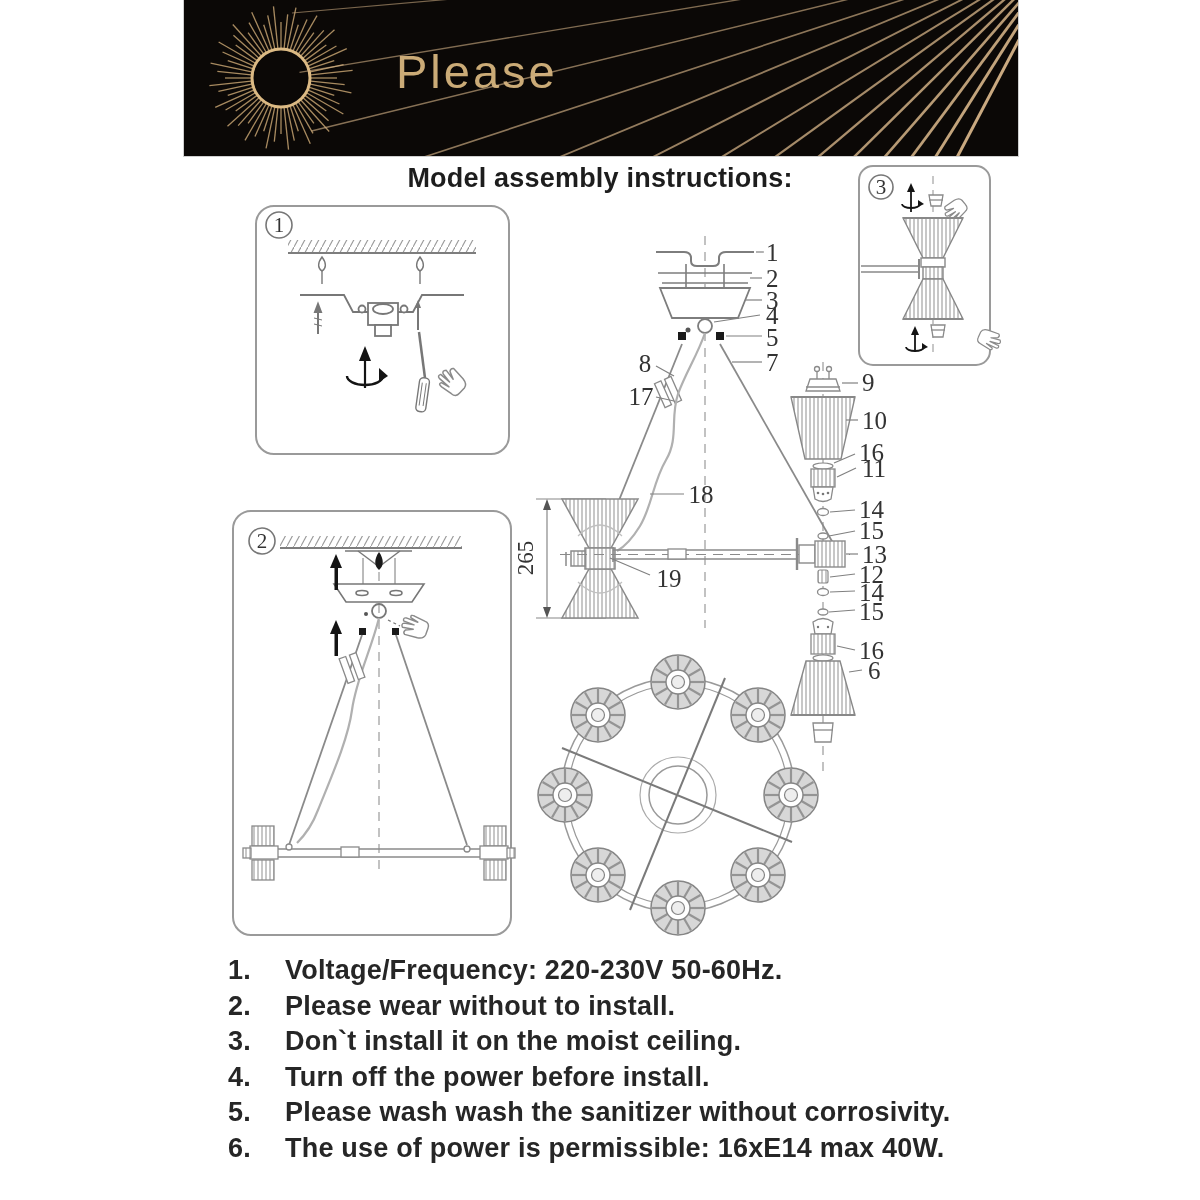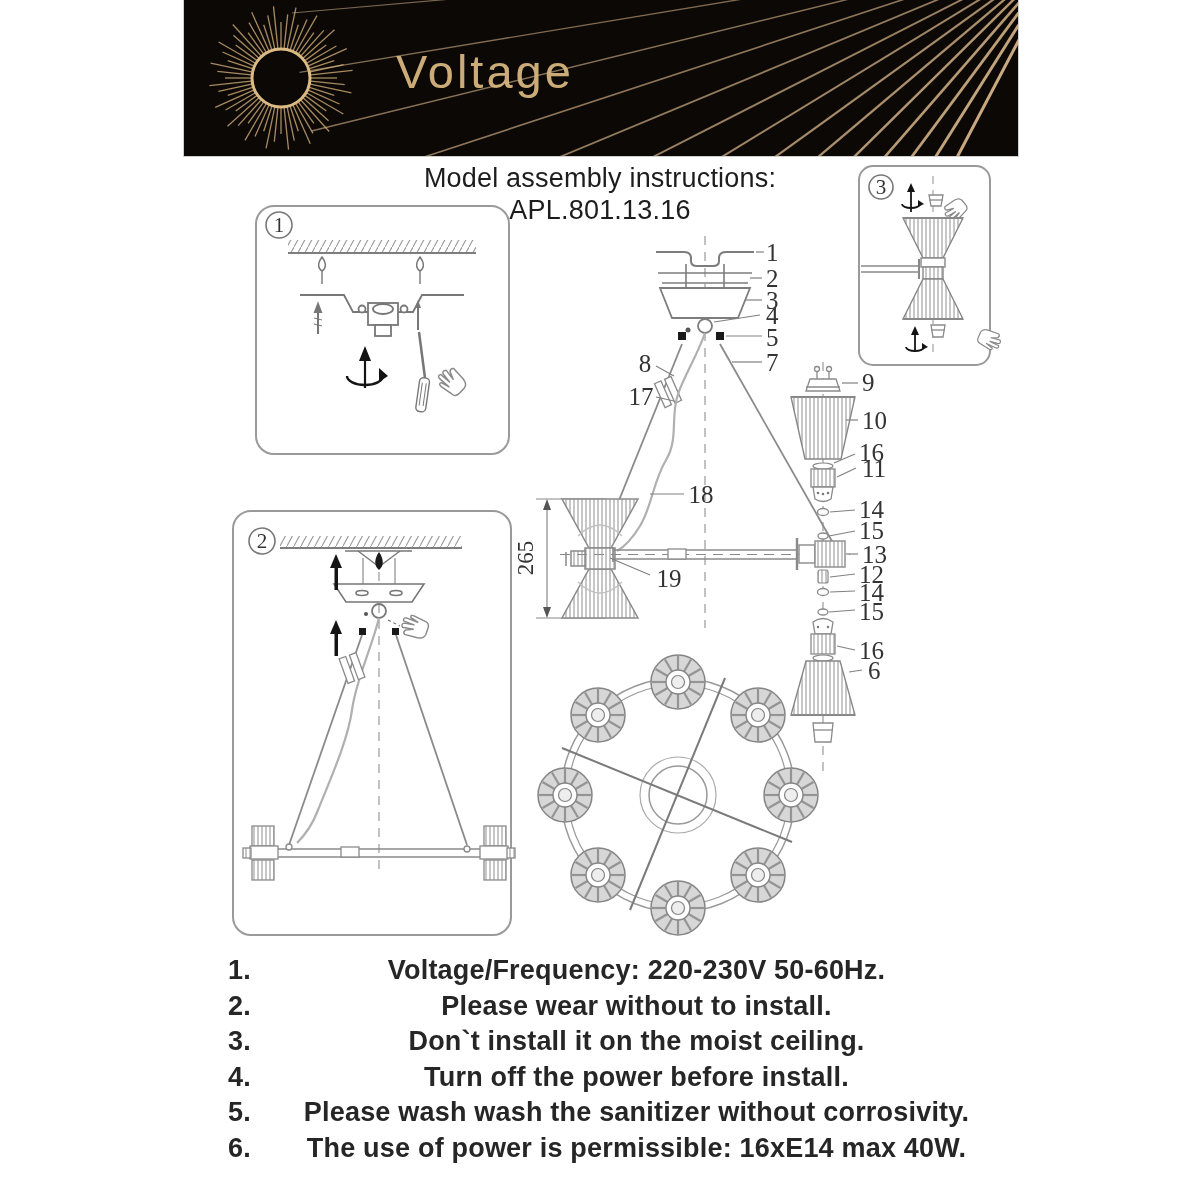--- a/index.html
+++ b/index.html
@@ -5,27 +5,27 @@
   html,body{margin:0;padding:0;background:#ffffff;}
   .page{position:relative;width:1200px;height:1200px;background:#fff;overflow:hidden;
         font-family:"Liberation Sans",sans-serif;}
   .brand-header{position:absolute;left:184px;top:0;width:834px;height:156px;
         background:#0b0806;outline:1px solid #cfcfcf;overflow:hidden;}
   .brand-header svg{position:absolute;top:0;left:0;}
   #logo-svg{left:24px;top:5px;}
   .brand-name{position:absolute;left:212px;top:44px;font-size:47px;font-weight:400;
         letter-spacing:3px;color:#cbab77;}
   .title-block{position:absolute;left:300px;top:162px;width:600px;text-align:center;
-        color:#1d1d1d;font-size:27px;line-height:32px;font-weight:normal;letter-spacing:.2px;}
+        color:#1d1d1d;font-size:27px;line-height:32px;font-weight:bold;letter-spacing:.2px;}
   .diagram-layer{position:absolute;left:0;top:0;}
   .instructions{position:absolute;left:228px;top:953px;width:760px;
         font-size:27px;line-height:35.5px;color:#262626;font-weight:bold;letter-spacing:.2px;}
   .instructions .row{display:flex;}
   .instructions .num{width:57px;flex:0 0 57px;}
-  .instructions .txt{flex:1;text-align:center;}
+  .instructions .txt{flex:1;}
   text.callout{font-family:"Liberation Serif",serif;font-size:25px;fill:#333;}
   text.badge{font-family:"Liberation Serif",serif;font-size:21px;fill:#333;}
   text.dim{font-family:"Liberation Serif",serif;font-size:23px;fill:#333;}
 </style>
 </head>
 <body>
 
 <div class="page">
 
   <div class="brand-header">
@@ -86,42 +86,41 @@
         <line x1="22.294344764321828" y1="-20.073918190765745" x2="53.506427434372384" y2="-48.177403657837786" stroke="#b9996a" stroke-width="1.3" opacity="0.9"></line>
         <line x1="24.27050983124842" y1="-17.6335575687742" x2="45.30495168499705" y2="-32.91597412837851" stroke="#b9996a" stroke-width="1.3" opacity="0.9"></line>
         <line x1="25.980762113533153" y1="-15.000000000000014" x2="55.425625842204056" y2="-32.00000000000003" stroke="#b9996a" stroke-width="1.3" opacity="0.9"></line>
         <line x1="27.40636372927803" y1="-12.202099292274005" x2="65.77527295026727" y2="-29.28503830145761" stroke="#b9996a" stroke-width="1.3" opacity="0.9"></line>
         <line x1="28.531695488854606" y1="-9.27050983124843" x2="53.2591649125286" y2="-17.30495168499707" stroke="#b9996a" stroke-width="1.3" opacity="0.9"></line>
         <line x1="29.344428022014167" y1="-6.237350724532796" x2="62.60144644696356" y2="-13.306348212336632" stroke="#b9996a" stroke-width="1.3" opacity="0.9"></line>
         <line x1="29.8356568610482" y1="-3.1358538980296027" x2="71.60557646651567" y2="-7.526049355271046" stroke="#b9996a" stroke-width="1.3" opacity="0.9"></line>
         <circle r="29" fill="none" stroke="#dcba84" stroke-width="3"></circle>
         <circle r="26" fill="#0b0806"></circle>
       </svg>
-    <div class="brand-name">Voltage</div>
+    <div class="brand-name">Please</div>
     <svg id="rays-svg" width="834" height="156" viewBox="0 0 834 156">
         <line x1="885" y1="-55" x2="107.96813548843852" y2="12.981479343173731" stroke="#d6b488" stroke-width="1.20" opacity="0.55"></line>
         <line x1="885" y1="-55" x2="115.47371394656386" y2="72.3942505484658" stroke="#d6b488" stroke-width="1.34" opacity="0.58"></line>
         <line x1="885" y1="-55" x2="127.51526167048405" y2="131.0560969112936" stroke="#d6b488" stroke-width="1.48" opacity="0.61"></line>
         <line x1="885" y1="-55" x2="144.02179981077097" y2="188.6212364395413" stroke="#d6b488" stroke-width="1.62" opacity="0.64"></line>
         <line x1="885" y1="-55" x2="164.89603065187487" y2="244.75035167464694" stroke="#d6b488" stroke-width="1.76" opacity="0.67"></line>
         <line x1="885" y1="-55" x2="190.01491113307316" y2="299.1125897968466" stroke="#d6b488" stroke-width="1.90" opacity="0.70"></line>
         <line x1="885" y1="-55" x2="219.23037812524467" y2="351.3875128356497" stroke="#d6b488" stroke-width="2.04" opacity="0.73"></line>
         <line x1="885" y1="-55" x2="252.37022118832533" y2="401.2669864900283" stroke="#d6b488" stroke-width="2.18" opacity="0.76"></line>
         <line x1="885" y1="-55" x2="289.239097664979" y2="448.4569964246814" stroke="#d6b488" stroke-width="2.32" opacity="0.79"></line>
         <line x1="885" y1="-55" x2="329.61968412702254" y2="492.67938133622647" stroke="#d6b488" stroke-width="2.46" opacity="0.82"></line>
         <line x1="885" y1="-55" x2="373.27395738740415" y2="533.673472573762" stroke="#d6b488" stroke-width="2.60" opacity="0.85"></line>
         <line x1="885" y1="-55" x2="419.94459752681956" y2="571.1976306490693" stroke="#d6b488" stroke-width="2.74" opacity="0.88"></line>
         <line x1="885" y1="-55" x2="469.3565046648309" y2="605.0306695795001" stroke="#d6b488" stroke-width="2.88" opacity="0.91"></line>
         <line x1="885" y1="-55" x2="521.2184205348849" y2="634.9731606677655" stroke="#d6b488" stroke-width="3.02" opacity="0.94"></line>
       </svg>
   </div>
 
   <div class="title-block">
     <div>Model assembly instructions:</div>
-    <div>APL.801.13.16</div>
   </div>
 
   <svg class="diagram-layer" width="1200" height="1200" viewBox="0 0 1200 1200">
     <defs>
       <pattern id="diagHatch" width="7" height="13" patternUnits="userSpaceOnUse">
         <rect width="7" height="13" fill="#ffffff"></rect>
         <line x1="0" y1="13" x2="7" y2="0" stroke="#9a9a9a" stroke-width="1.1"></line>
       </pattern>
       <pattern id="vlines" width="4" height="9" patternUnits="userSpaceOnUse">
         <rect width="4" height="9" fill="#ffffff"></rect>

